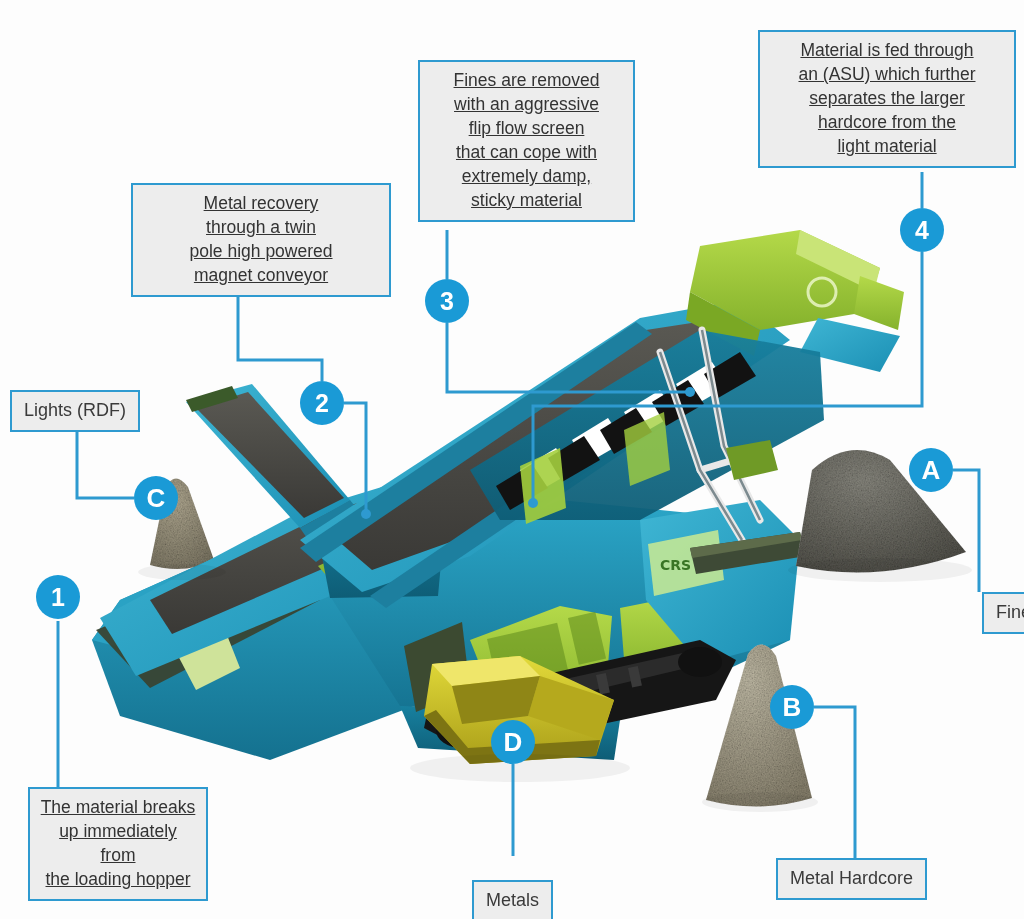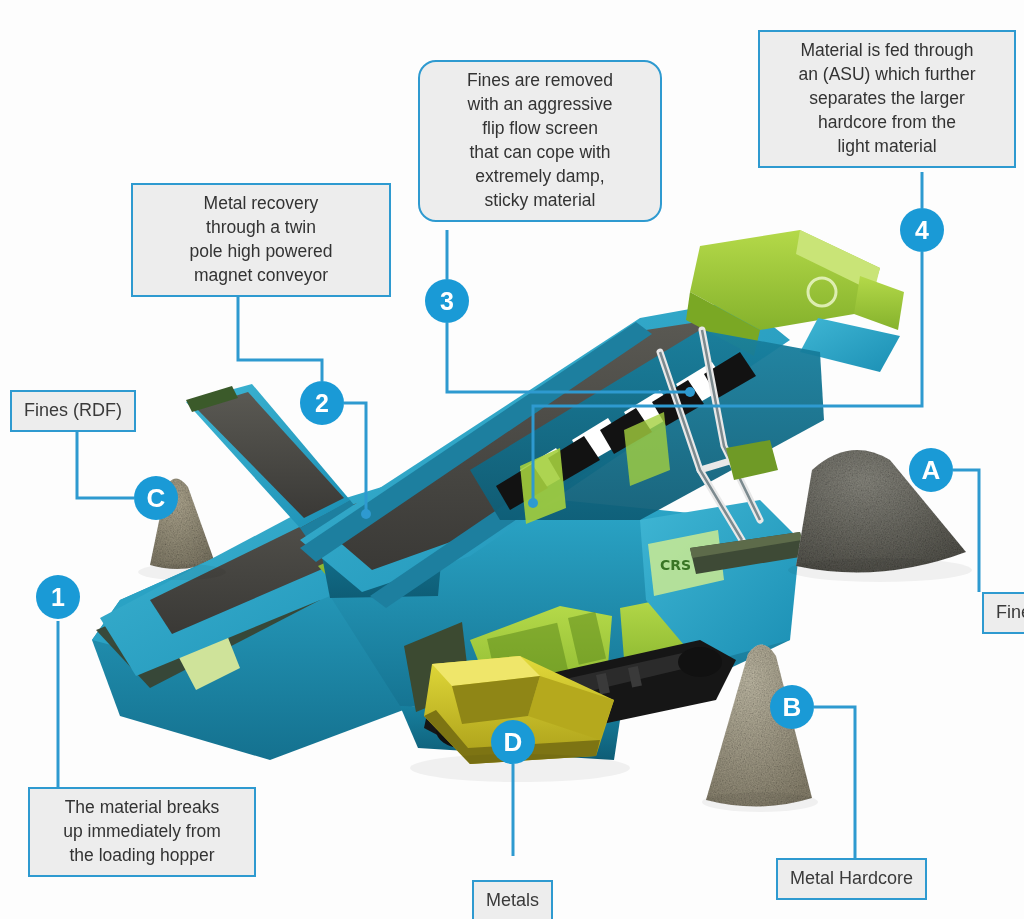--- a/index.html
+++ b/index.html
@@ -30,20 +30,21 @@
     position: absolute;
     background: #ededed;
     border: 2px solid #2e9ad0;
     color: #333333;
     font-size: 17.5px;
     line-height: 1.37;
     text-align: center;
     padding: 7px 10px;
     z-index: 40;
     white-space: pre-line;
+    text-decoration: underline;
   }
   .label-box {
     position: absolute;
     background: #ededed;
     border: 2px solid #2e9ad0;
     color: #3a3a3a;
     font-size: 18px;
     line-height: 1.2;
     text-align: center;
     padding: 8px 12px;
@@ -286,43 +287,43 @@
 
       <path d="M513 764 L513 856"></path>
     </g>
     <g fill="#2e9ad0">
       <circle cx="366" cy="514" r="5"></circle>
       <circle cx="690" cy="392" r="5"></circle>
       <circle cx="533" cy="503" r="5"></circle>
     </g>
   </svg>
 
-  <div class="callout-box" style="left:28px; top:787px; width:228px;">The material breaks
+  <div class="callout-box" style="left:28px; top:787px; width:180px;">The material breaks
 up immediately from
 the loading hopper</div>
 
   <div class="callout-box" style="left:131px; top:183px; width:260px;">Metal recovery
 through a twin
 pole high powered
 magnet conveyor</div>
 
-  <div class="callout-box" style="left:418px; top:60px; width:244px;border-radius:18px;">Fines are removed
+  <div class="callout-box" style="left:418px; top:60px; width:217px;">Fines are removed
 with an aggressive
 flip flow screen
 that can cope with
 extremely damp,
 sticky material</div>
 
   <div class="callout-box" style="left:758px; top:30px; width:258px;">Material is fed through
 an (ASU) which further
 separates the larger
 hardcore from the
 light material</div>
 
-  <div class="label-box" style="left:10px; top:390px;">Fines (RDF)</div>
+  <div class="label-box" style="left:10px; top:390px;">Lights (RDF)</div>
 
   <div class="label-box" style="left:982px; top:592px;text-align:center;">Fines</div>
 
   <div class="label-box" style="left:472px; top:856px;margin-top:24px;">Metals</div>
 
   <div class="label-box" style="left:776px; top:858px;">Metal Hardcore</div>
 
   <div class="badge" style="left:36px; top:575px;">1</div>
   <div class="badge" style="left:300px; top:381px;">2</div>
   <div class="badge" style="left:425px; top:279px;">3</div>

